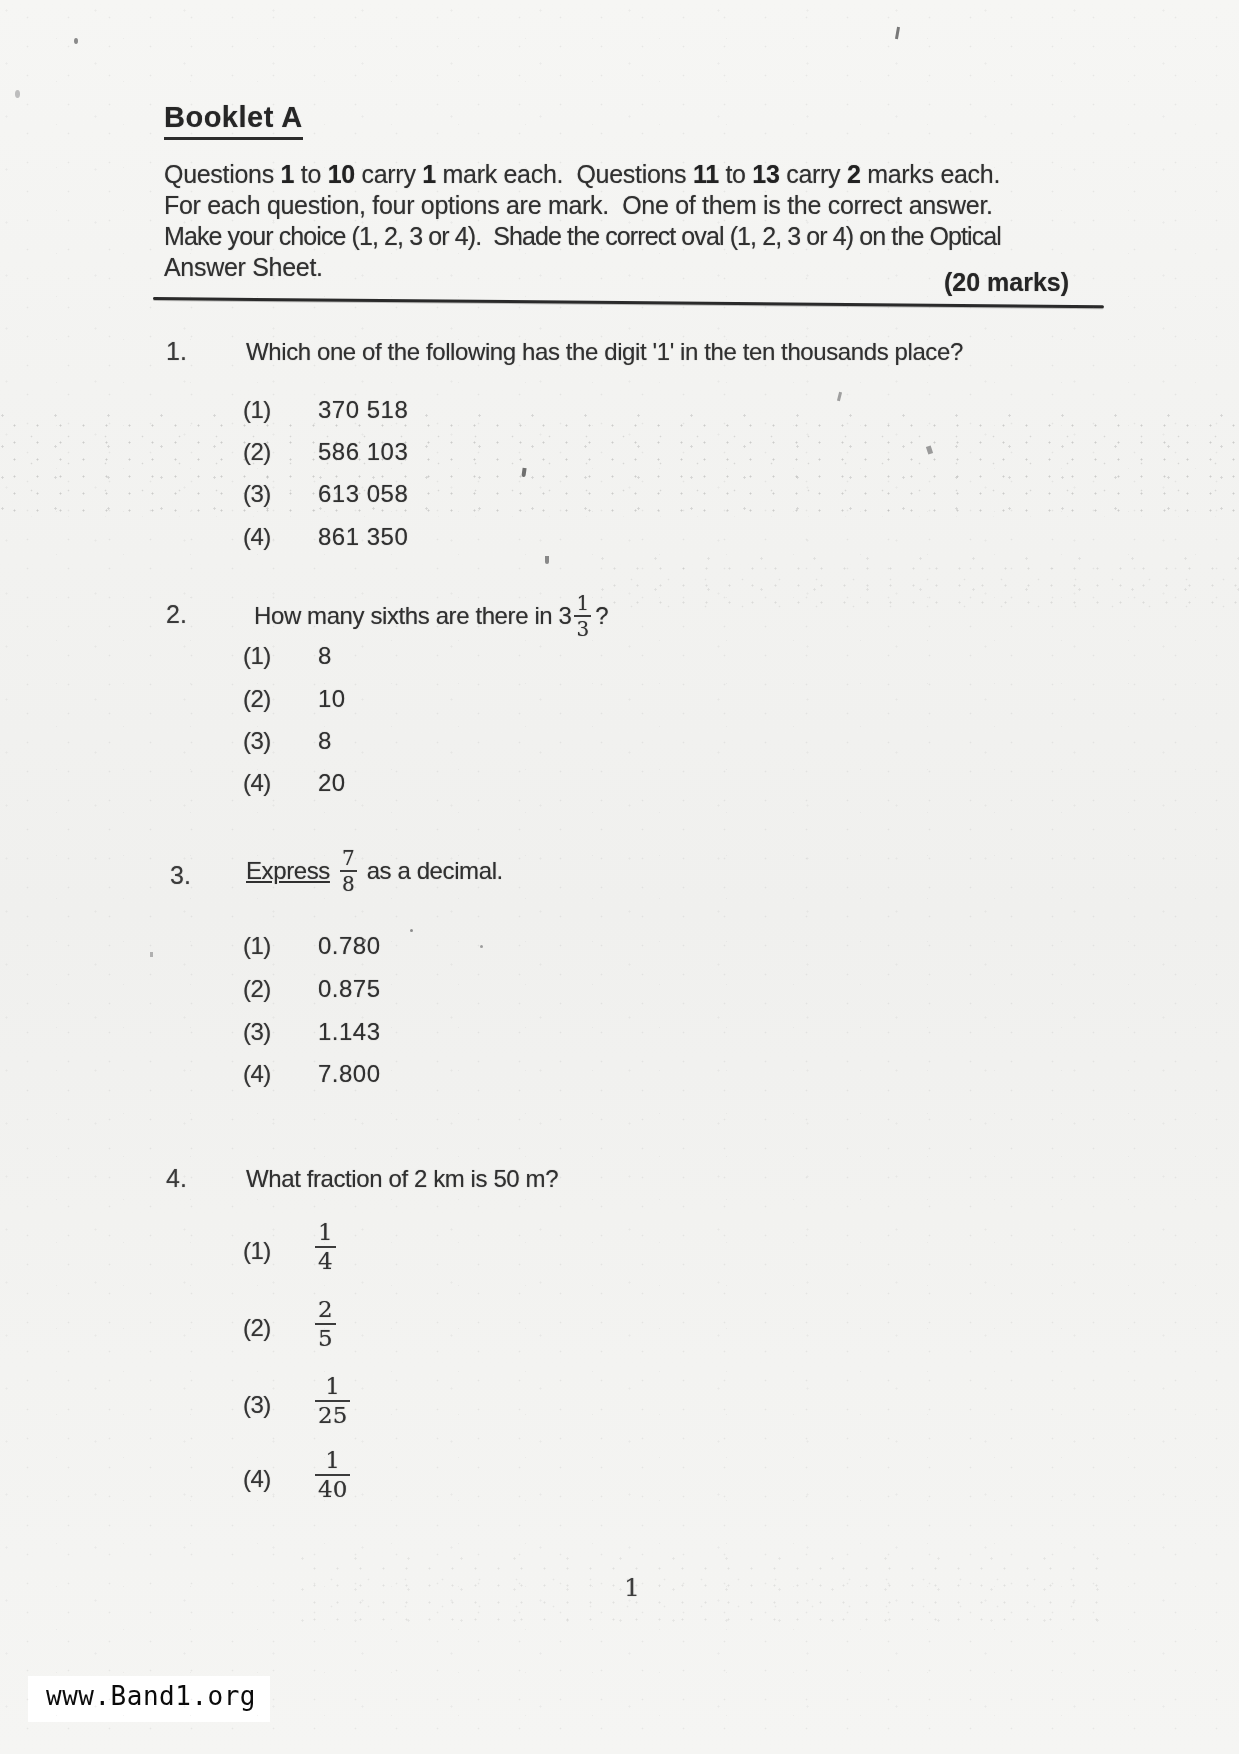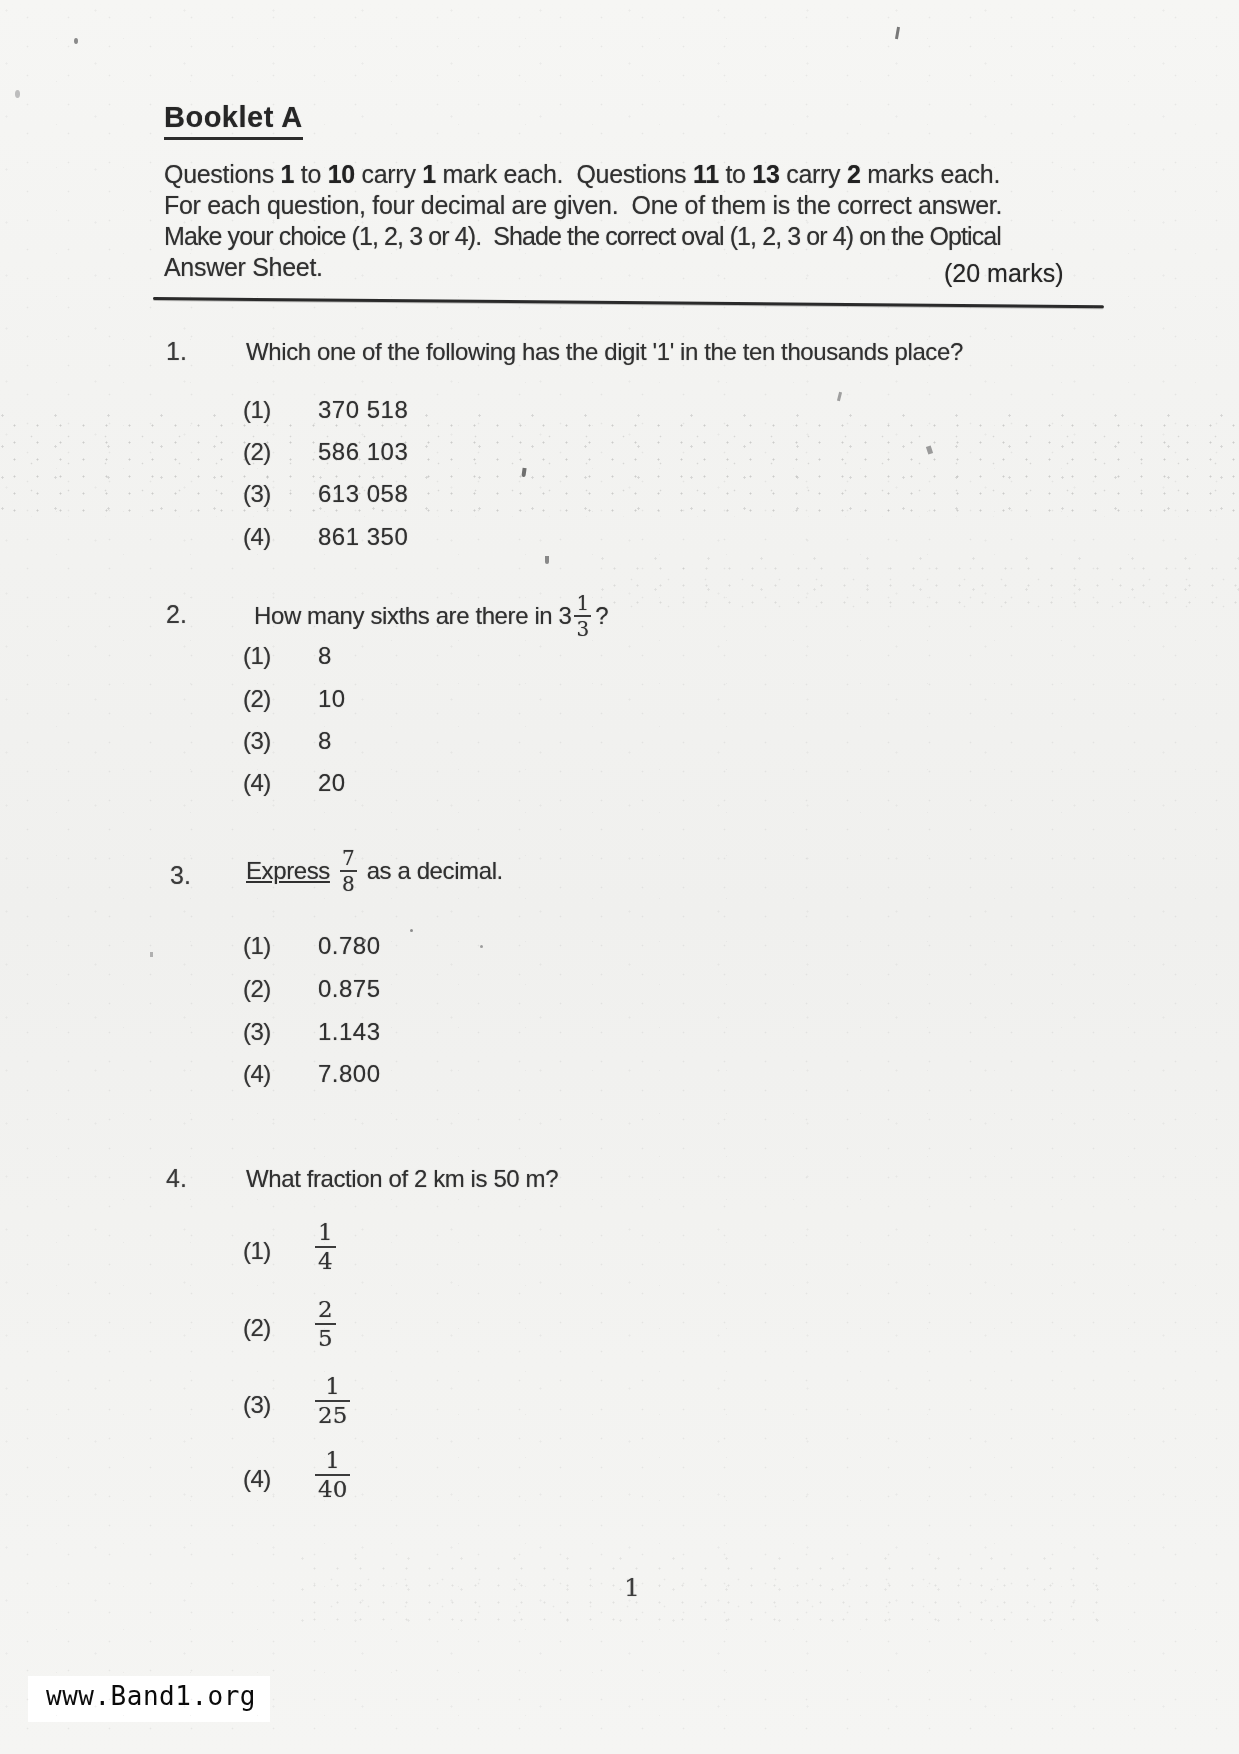--- a/index.html
+++ b/index.html
@@ -13,21 +13,21 @@
 
   
   .title{left:164px;top:101px;font-size:29px;font-weight:bold;color:#262626;
          border-bottom:3px solid #2c2c2c;padding-bottom:3px;letter-spacing:.5px;}
   .iline{left:164px;font-size:25px;letter-spacing:-.3px;white-space:pre;color:#303030;}
   #il1{top:160px;}
   #il2{top:191px;}
   #il3{top:222px;letter-spacing:-.9px;}
   #il4{top:253px;}
   .iline b{color:#222;}
-  .marks{left:944px;top:259px;font-size:25px;font-weight:normal;color:#262626;}
+  .marks{left:944px;top:268px;font-size:25px;font-weight:bold;color:#262626;}
 
   .divider{left:153px;top:297px;width:951px;height:3px;background:#2a2a2a;
            transform:rotate(0.5deg);transform-origin:left center;border-radius:2px;
            box-shadow:0 1px 0 rgba(40,40,40,.25);}
 
   
   .qnum{font-size:25px;color:#3a3a3a;}
   .qtext{font-size:24px;letter-spacing:-.4px;white-space:pre;color:#303030;}
   #q1num{left:166px;top:337px;}
   #q1text{left:246px;top:338px;}
@@ -95,21 +95,21 @@
   #a11{left:150px;top:952px;width:3px;height:5px;background:#b0b0b0;}
 </style>
 </head>
 <body>
 
 <div class="sheet">
 
   <div class="abs title ink">Booklet A</div>
 
   <div class="abs iline ink" id="il1"><span>Questions </span><b>1</b><span> to </span><b>10</b><span> carry </span><b>1</b><span> mark each.  Questions </span><b>11</b><span> to </span><b>13</b><span> carry </span><b>2</b><span> marks each.</span></div>
-  <div class="abs iline ink" id="il2">For each question, four decimal are given.  One of them is the correct answer.</div>
+  <div class="abs iline ink" id="il2">For each question, four options are mark.  One of them is the correct answer.</div>
   <div class="abs iline ink" id="il3">Make your choice (1, 2, 3 or 4).  Shade the correct oval (1, 2, 3 or 4) on the Optical</div>
   <div class="abs iline ink" id="il4">Answer Sheet.</div>
   <div class="abs marks ink">(20 marks)</div>
 
   <div class="abs divider"></div>
 
   <div class="abs qnum ink" id="q1num">1.</div>
   <div class="abs qtext ink" id="q1text">Which one of the following has the digit '1' in the ten thousands place?</div>
   <div class="opt ink" id="q1o1"><span class="olabel">(1)</span><span class="oval">370 518</span></div>
   <div class="opt ink" id="q1o2"><span class="olabel">(2)</span><span class="oval">586 103</span></div>

